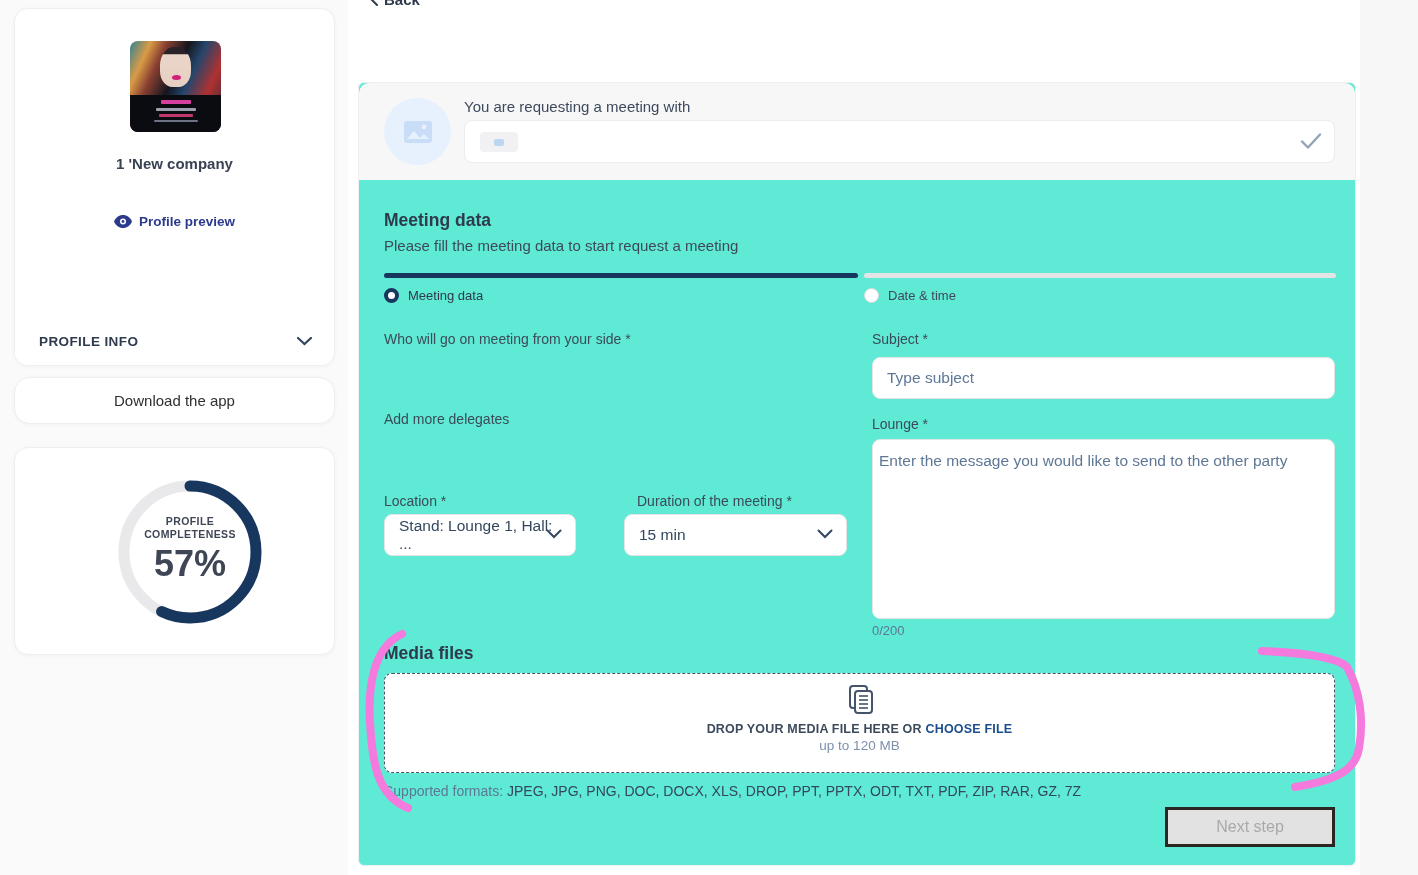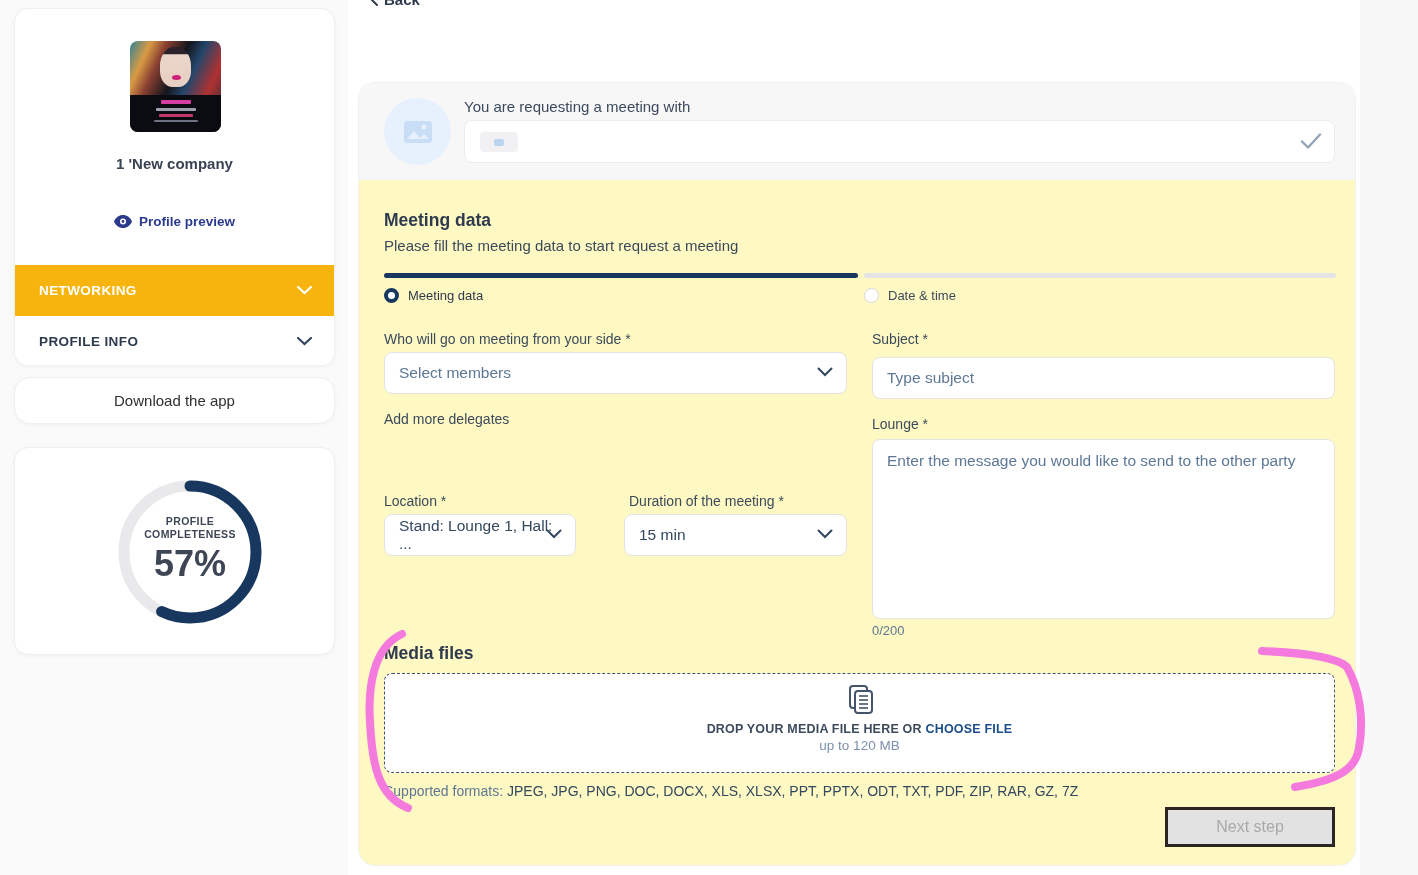--- a/index.html
+++ b/index.html
@@ -32,21 +32,21 @@
   .completeness-card { left:14px; top:447px; width:321px; height:208px; }
   .ring-wrap { position:absolute; left:98px; top:27px; width:154px; height:154px; }
   .ring-text { position:absolute; left:0; top:40px; width:154px; text-align:center; color:#3e4656; }
   .ring-label { font-size:10.5px; font-weight:bold; letter-spacing:.4px; line-height:13px; }
   .ring-value { font-size:36px; font-weight:bold; margin-top:2px; }
 
   
   .back-link { position:absolute; left:370px; top:-9px; display:flex; align-items:center; gap:6px; color:#2e3a4d; font-size:15px; font-weight:bold; cursor:pointer; }
   .page-title { position:absolute; left:358px; top:32px; font-size:23px; font-weight:bold; color:#2e3a4d; }
 
-  .main-card { position:absolute; left:358px; top:82px; width:998px; height:784px; background:#fef9c3; border:1px solid #f0f0f1; border-radius:17px; }
+  .main-card { position:absolute; left:358px; top:82px; width:998px; height:784px; background:#5eead4; border:1px solid #f0f0f1; border-radius:6px; }
   .banner { position:absolute; left:0; top:0; width:996px; height:97px; background:#f7f7f8; border-radius:10px 10px 0 0; }
   .banner-avatar { position:absolute; left:25px; top:15px; width:67px; height:67px; border-radius:50%; background:#e7f1fe; display:flex; align-items:center; justify-content:center; }
   .banner-label { position:absolute; left:105px; top:15px; font-size:15px; color:#3c4a5c; }
   .banner-input { position:absolute; left:105px; top:37px; width:871px; height:43px; background:#fff; border:1px solid #ececee; border-radius:8px; display:flex; align-items:center; }
   .chip { position:absolute; left:15px; top:11px; width:38px; height:20px; background:#f1f1f3; border-radius:4px; display:flex; align-items:center; justify-content:center; }
   .chip i { width:10px; height:7px; background:#bcd6f2; border-radius:2px; display:block; }
   .banner-check { position:absolute; right:12px; top:11px; }
 
   .section-title { position:absolute; font-size:17.5px; font-weight:bold; color:#2e3a4d; }
   .section-sub { position:absolute; font-size:15px; color:#3c4a5c; }
@@ -59,21 +59,21 @@
   .radio.on { border:4.5px solid #17375f; background:#fff; box-shadow:inset 0 0 0 1px #fff; }
   .radio.off { border:1.5px solid #d9d9dc; background:#fff; }
 
   .field-label { position:absolute; font-size:14px; color:#3c4a5c; }
   .input-box { position:absolute; height:42px; background:#fff; border:1px solid #e3e3e6; border-radius:8px; display:flex; align-items:center; padding:0 14px; font-size:15.5px; }
   .placeholder-text { color:#5d7795; }
   .value-text { color:#33475e; }
   .select-chevron { position:absolute; right:13px; top:14px; }
   input.real, textarea.real { width:100%; height:100%; border:none; outline:none; font-size:15.5px; font-family:"Liberation Sans", sans-serif; color:#33475e; background:transparent; }
   input.real::placeholder, textarea.real::placeholder { color:#5d7795; opacity:1; }
-  .textarea-box { position:absolute; left:513px; top:356px; width:463px; height:180px; background:#fff; border:1px solid #e3e3e6; border-radius:8px; padding:12px 14px; }
+  .textarea-box { position:absolute; left:513px; top:356px; width:463px; height:180px; background:#fff; border:1px solid #e3e3e6; border-radius:8px; padding:12px 6px; }
   .char-counter { position:absolute; left:513px; top:540px; width:463px; text-align:left; font-size:13px; color:#5d7795; }
 
   .dropzone { position:absolute; left:25px; top:590px; width:951px; height:100px; border:1.5px dashed #44546a; border-radius:8px; text-align:center; cursor:pointer; background:#fff; }
   .dz-icon { margin-top:10px; }
   .dz-line1 { font-size:12.5px; font-weight:bold; color:#3c4a5c; letter-spacing:.2px; margin-top:2px; }
   .dz-line1 .choose { color:#1b4e8a; cursor:pointer; }
   .dz-line2 { font-size:13.5px; color:#7d90ab; margin-top:2px; }
   .formats { position:absolute; left:25px; top:700px; font-size:14px; color:#33475e; }
   .formats .flabel { color:#5d7795; }
 
@@ -101,26 +101,20 @@
     </div>
     <div class="company-name">1 'New company</div>
     <div class="profile-preview">
       <svg width="18" height="13" viewBox="0 0 18 13">
         <path d="M9 0C5 0 1.7 2.6 0 6.5 1.7 10.4 5 13 9 13s7.3-2.6 9-6.5C16.3 2.6 13 0 9 0z" fill="#2c3a8d"></path>
         <circle cx="9" cy="6.5" r="3" fill="#fff"></circle>
         <circle cx="9" cy="6.5" r="1.4" fill="#2c3a8d"></circle>
       </svg>
       <span>Profile preview</span>
     </div>
-    <div class="menu-item menu-networking">
-      <span>NETWORKING</span>
-      <svg width="15" height="9" viewBox="0 0 15 9">
-        <path d="M1 1l6.5 6L14 1" stroke="#fff" stroke-width="2.2" fill="none" stroke-linecap="round"></path>
-      </svg>
-    </div>
     <div class="menu-item menu-profileinfo">
       <span>PROFILE INFO</span>
       <svg width="15" height="9" viewBox="0 0 15 9">
         <path d="M1 1l6.5 6L14 1" stroke="#33475e" stroke-width="2.2" fill="none" stroke-linecap="round"></path>
       </svg>
     </div>
   </div>
 
   <div class="card download-card">
     <span>Download the app</span>
@@ -179,38 +173,32 @@
     <div class="step-row" style="left:25px; color:#2e3a4d; font-weight:bold;">
       <span class="radio on"></span>
       <span style="font-weight:normal;">Meeting data</span>
     </div>
     <div class="step-row" style="left:505px; color:#3c4a5c;">
       <span class="radio off"></span>
       <span>Date &amp; time</span>
     </div>
 
     <div class="field-label" style="left:25px; top:248px;">Who will go on meeting from your side *</div>
-    <div class="input-box" style="left:25px; top:269px; width:463px;">
-      <span class="placeholder-text">Select members</span>
-      <svg class="select-chevron" width="16" height="10" viewBox="0 0 16 10">
-        <path d="M1.5 1.5L8 8l6.5-6.5" stroke="#33475e" stroke-width="2" fill="none" stroke-linecap="round"></path>
-      </svg>
-    </div>
 
     <div class="field-label" style="left:25px; top:328px;">Add more delegates</div>
 
     <div class="field-label" style="left:25px; top:410px;">Location *</div>
     <div class="input-box" style="left:25px; top:431px; width:192px;">
       <span class="value-text">Stand: Lounge 1, Hall: ...</span>
       <svg class="select-chevron" width="16" height="10" viewBox="0 0 16 10">
         <path d="M1.5 1.5L8 8l6.5-6.5" stroke="#33475e" stroke-width="2" fill="none" stroke-linecap="round"></path>
       </svg>
     </div>
 
-    <div class="field-label" style="left:270px; top:410px;">Duration of the meeting *</div>
+    <div class="field-label" style="left:278px; top:410px;">Duration of the meeting *</div>
     <div class="input-box" style="left:265px; top:431px; width:223px;">
       <span class="value-text">15 min</span>
       <svg class="select-chevron" width="16" height="10" viewBox="0 0 16 10">
         <path d="M1.5 1.5L8 8l6.5-6.5" stroke="#33475e" stroke-width="2" fill="none" stroke-linecap="round"></path>
       </svg>
     </div>
 
     <div class="field-label" style="left:513px; top:248px;">Subject *</div>
     <div class="input-box" style="left:513px; top:274px; width:463px;">
       <input class="real" type="text" placeholder="Type subject" style="">
@@ -230,21 +218,21 @@
           <rect x="10" y="7" width="17" height="22" rx="3" fill="#fff" stroke="#44546a" stroke-width="2"></rect>
           <line x1="14" y1="12" x2="23" y2="12" stroke="#44546a" stroke-width="1.6"></line>
           <line x1="14" y1="16" x2="23" y2="16" stroke="#44546a" stroke-width="1.6"></line>
           <line x1="14" y1="20" x2="23" y2="20" stroke="#44546a" stroke-width="1.6"></line>
           <line x1="14" y1="24" x2="23" y2="24" stroke="#44546a" stroke-width="1.6"></line>
         </svg>
       </div>
       <div class="dz-line1"><span>DROP YOUR MEDIA FILE HERE OR </span><span class="choose">CHOOSE FILE</span></div>
       <div class="dz-line2">up to 120 MB</div>
     </div>
-    <div class="formats"><span class="flabel">Supported formats:</span><span> JPEG, JPG, PNG, DOC, DOCX, XLS, XLSX, PPT, PPTX, ODT, TXT, PDF, ZIP, RAR, GZ, 7Z</span></div>
+    <div class="formats"><span class="flabel">Supported formats:</span><span> JPEG, JPG, PNG, DOC, DOCX, XLS, DROP, PPT, PPTX, ODT, TXT, PDF, ZIP, RAR, GZ, 7Z</span></div>
 
     <button class="next-btn" disabled="">Next step</button>
   </div>
 
   <svg class="annotation-svg">
     <path d="M 402 634 C 372 648 368 690 370 722 C 372 764 378 796 408 808" stroke="#f57ade" stroke-width="8" fill="none" stroke-linecap="round"></path>
     <path d="M 1262 651 C 1310 653 1338 658 1347 667 C 1360 690 1364 720 1359 748 C 1356 768 1340 780 1295 787" stroke="#f57ade" stroke-width="8" fill="none" stroke-linecap="round"></path>
   </svg>
 </div>
 

